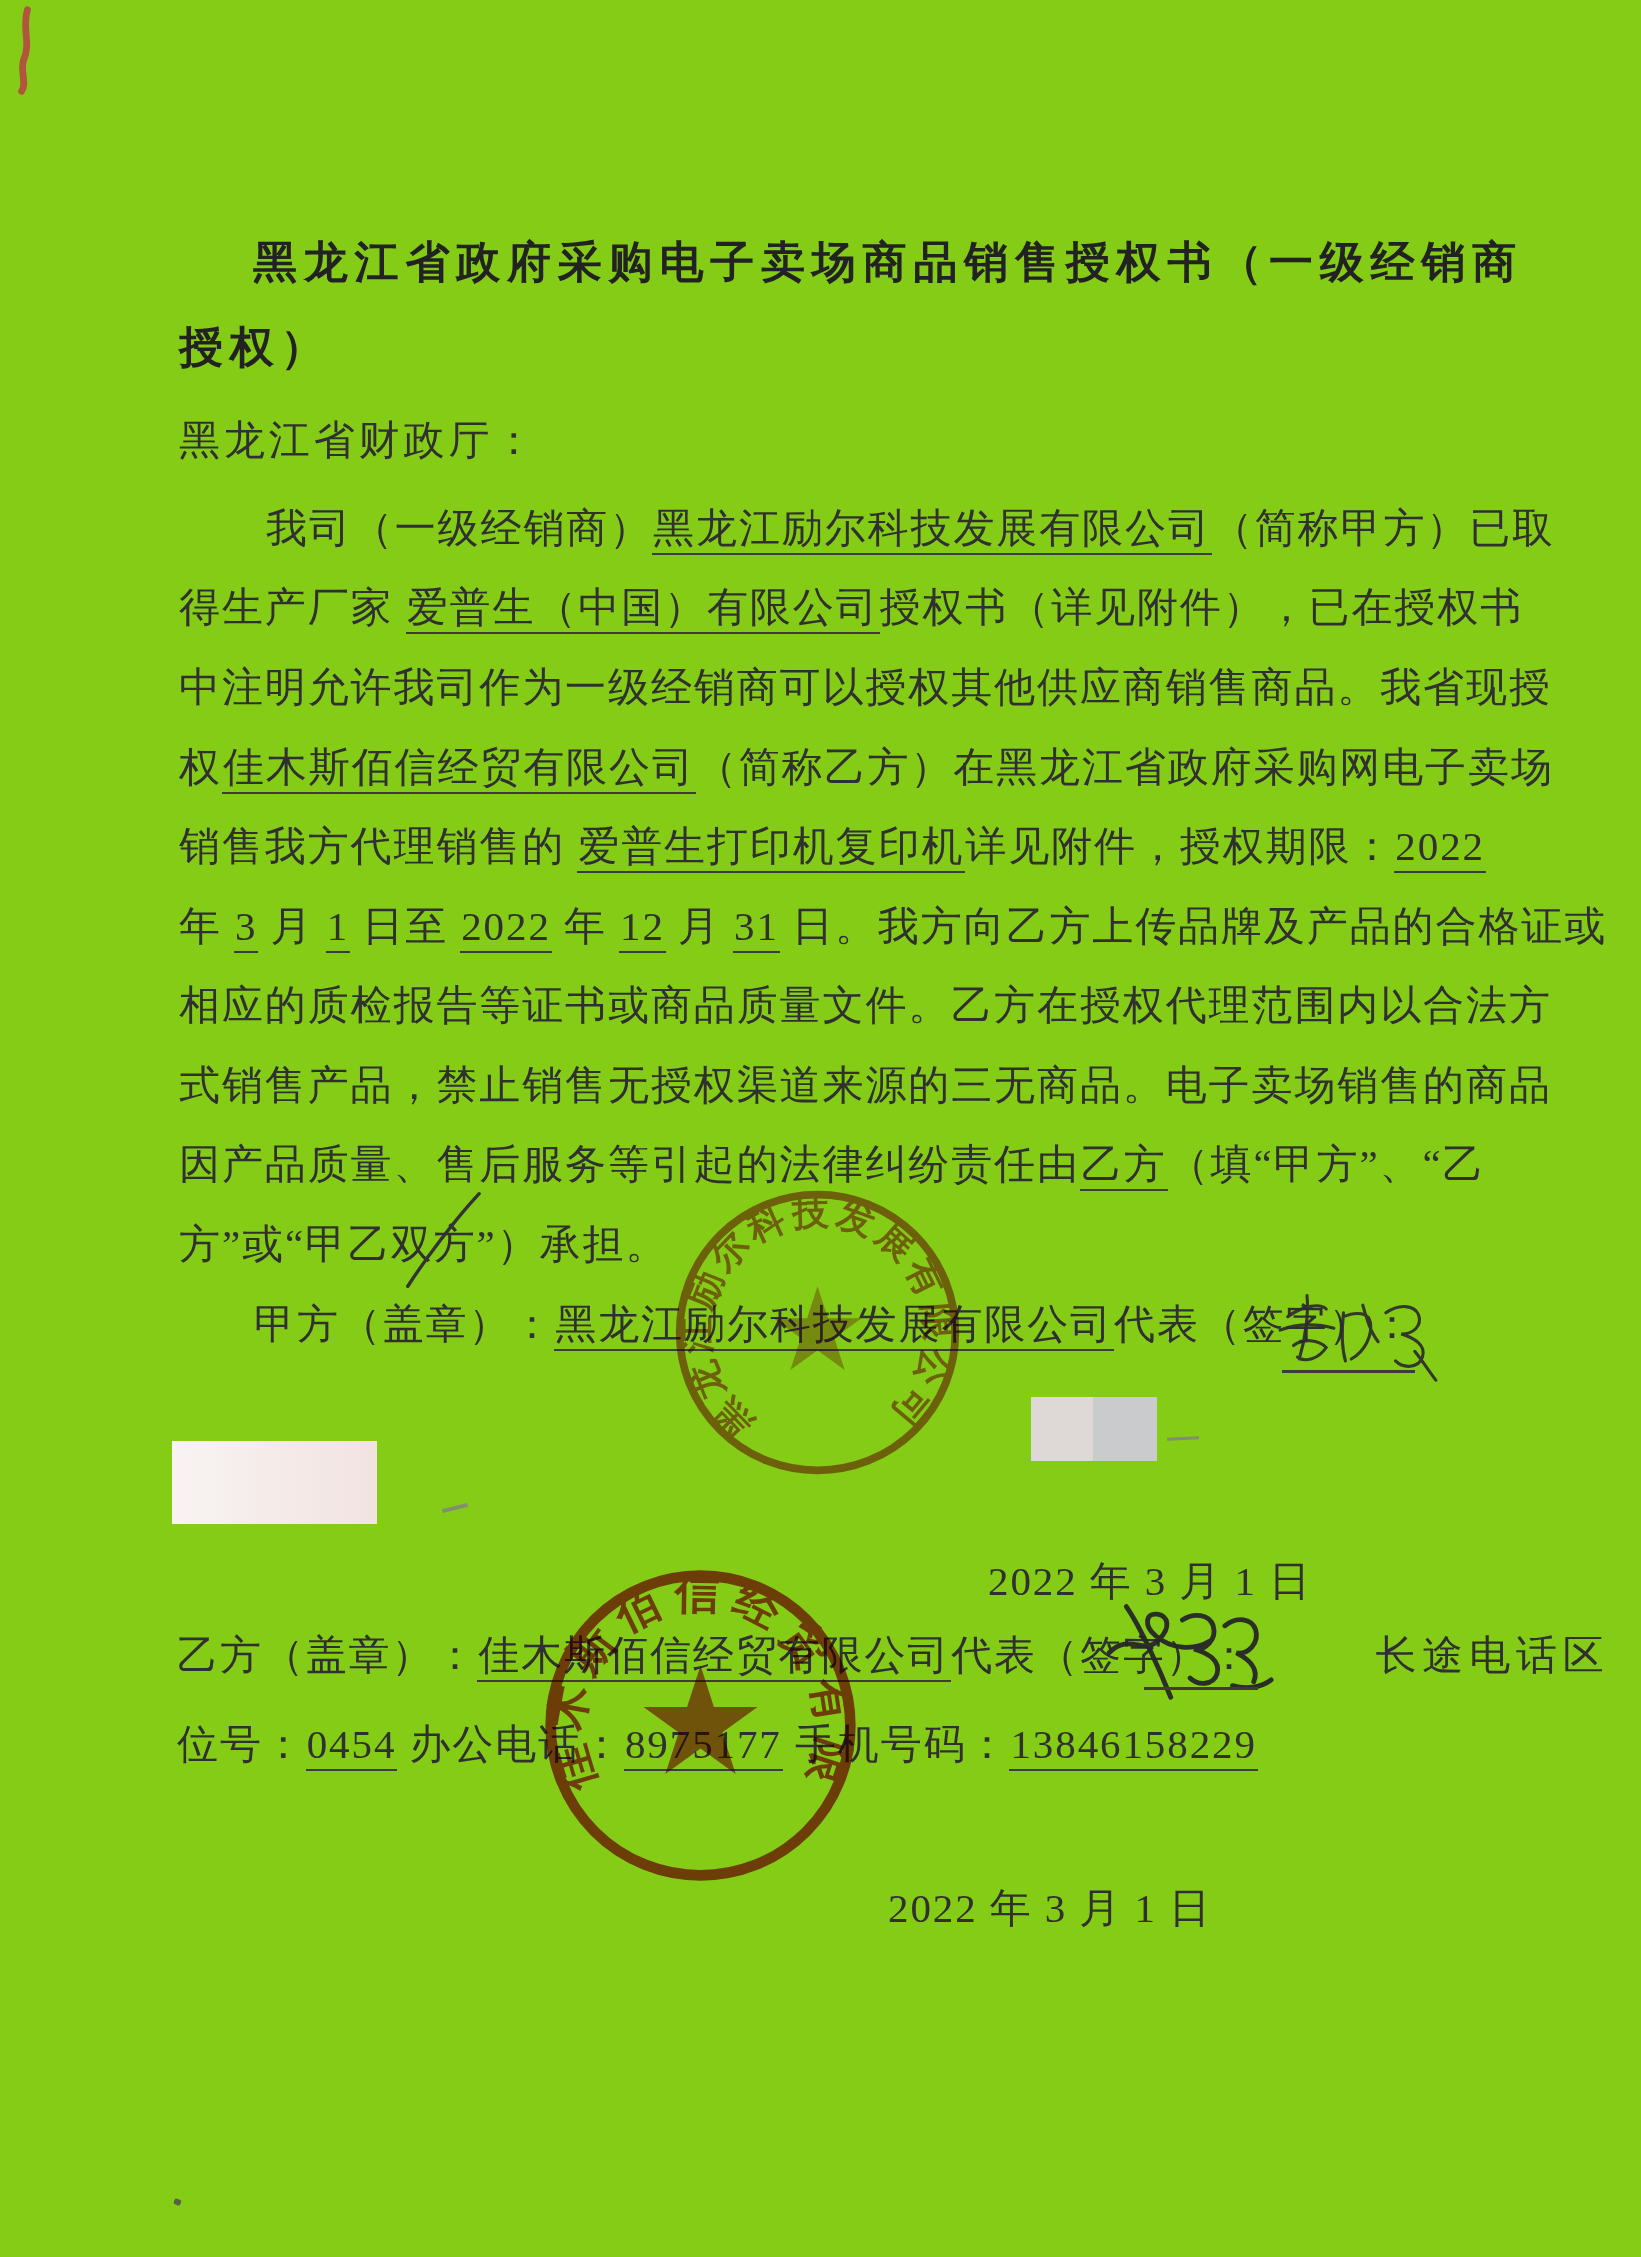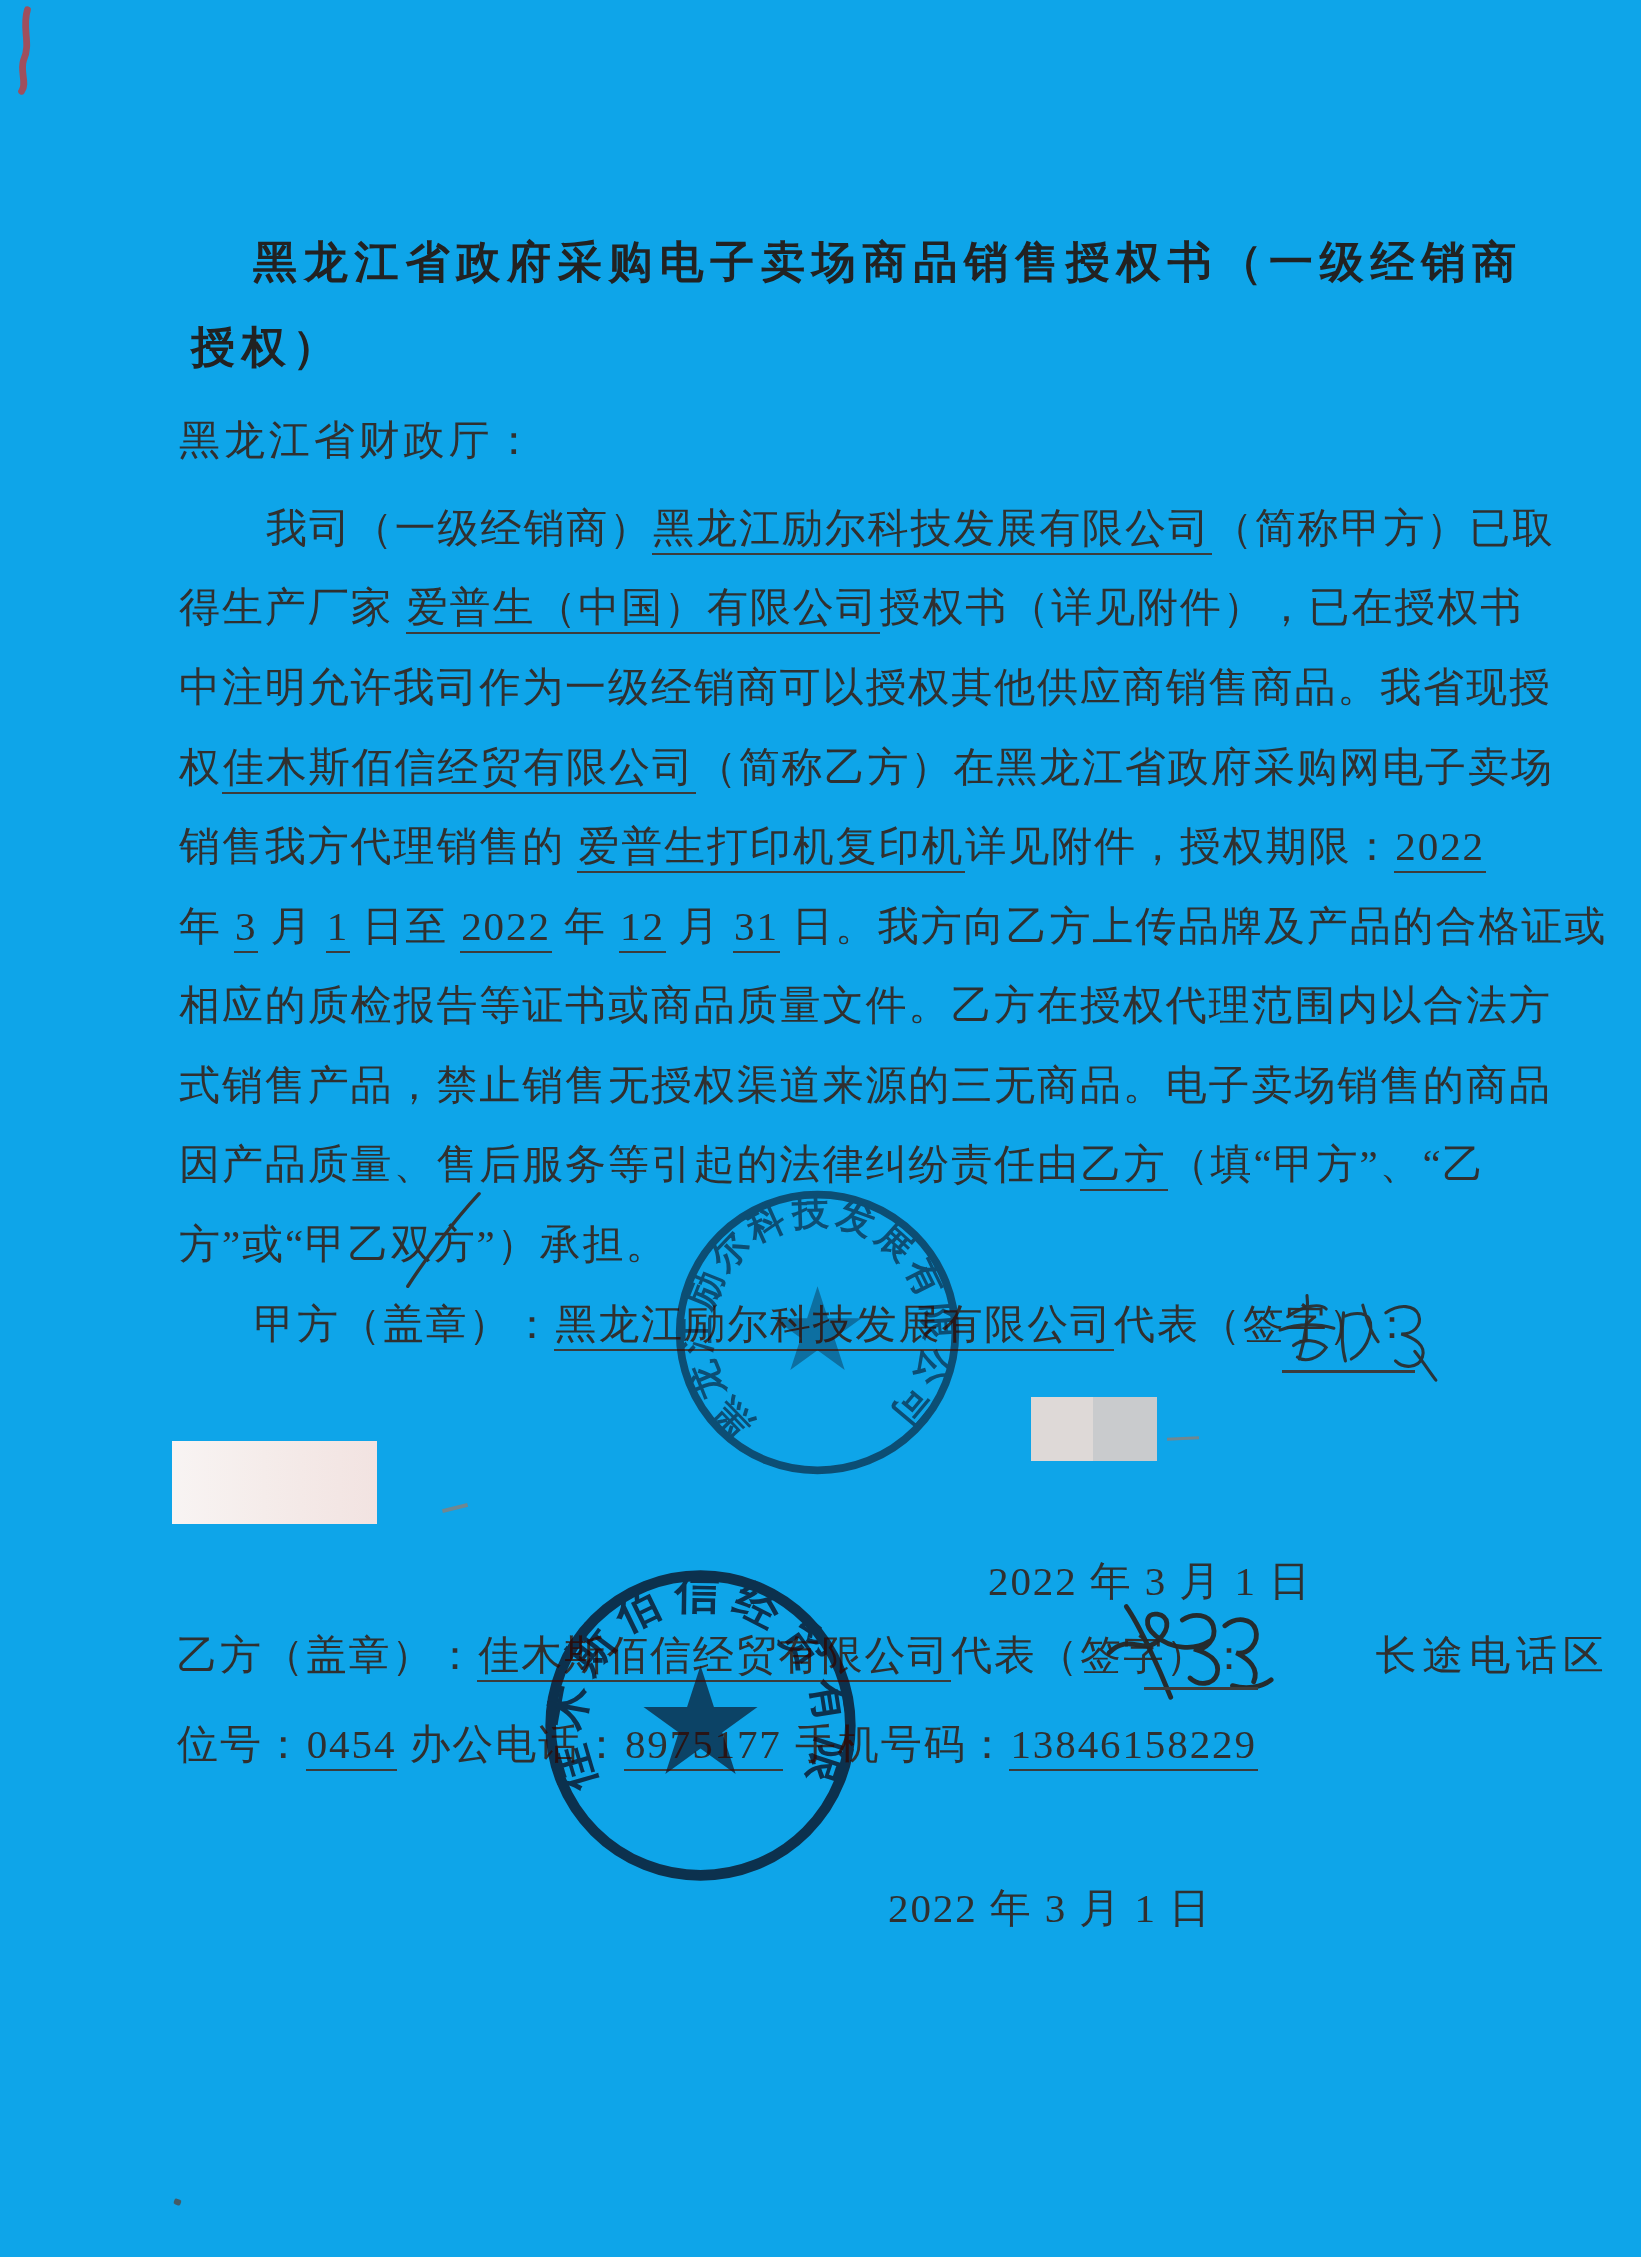--- a/index.html
+++ b/index.html
@@ -1,17 +1,17 @@
 <!DOCTYPE html>
 <html><head>
 <meta charset="utf-8">
 <style>
   html,body{margin:0;padding:0;background:#e8e8e8;}
   .page{
-    position:relative;width:1641px;height:2257px;background:#0ea5e9;
+    position:relative;width:1641px;height:2257px;background:#84cc16;
     font-family:"Liberation Serif","DejaVu Serif",serif;color:#303030;overflow:hidden;
   }
   .line{position:absolute;white-space:nowrap;font-size:41px;letter-spacing:1.9px;line-height:1.25;}
   .title-line{font-size:44px;font-weight:bold;letter-spacing:6.8px;color:#222;}
   .u{border-bottom:2.9px solid #3c3c3c;padding:0 1px 1.9px 1px;}
   .u-num{border-bottom:2.9px solid #3c3c3c;padding:0 15.4px 1.9px 15.4px;}
   .gap{display:inline-block;}
   .spread8{letter-spacing:7.7px;}
   .spread6{letter-spacing:5.8px;}
   .stamp{position:absolute;mix-blend-mode:multiply;}
@@ -26,21 +26,21 @@
   .speck{position:absolute;left:174px;top:2199px;width:6.8px;height:5.8px;background:#4d4d4d;border-radius:1.9px;transform:rotate(20deg);opacity:.85;}
 </style>
 </head>
 <body>
 
 <div class="page">
 
   <div class="line title-line" style="left:253px;top:235px;">
     <span>黑龙江省政府采购电子卖场商品销售授权书（一级经销商</span>
   </div>
-  <div class="line title-line" style="left:179px;top:320px;margin-left:12px;">
+  <div class="line title-line" style="left:179px;top:320px;">
     <span>授权）</span>
   </div>
 
   <div class="line" style="left:179px;top:415px;letter-spacing:3.9px;">
     <span>黑龙江省财政厅：</span>
   </div>
 
   <div class="line" style="left:179px;top:582px;">
     <span>得生产厂家 </span><span class="u">爱普生（中国）有限公司</span><span>授权书（详见附件），已在授权书</span>
   </div>

